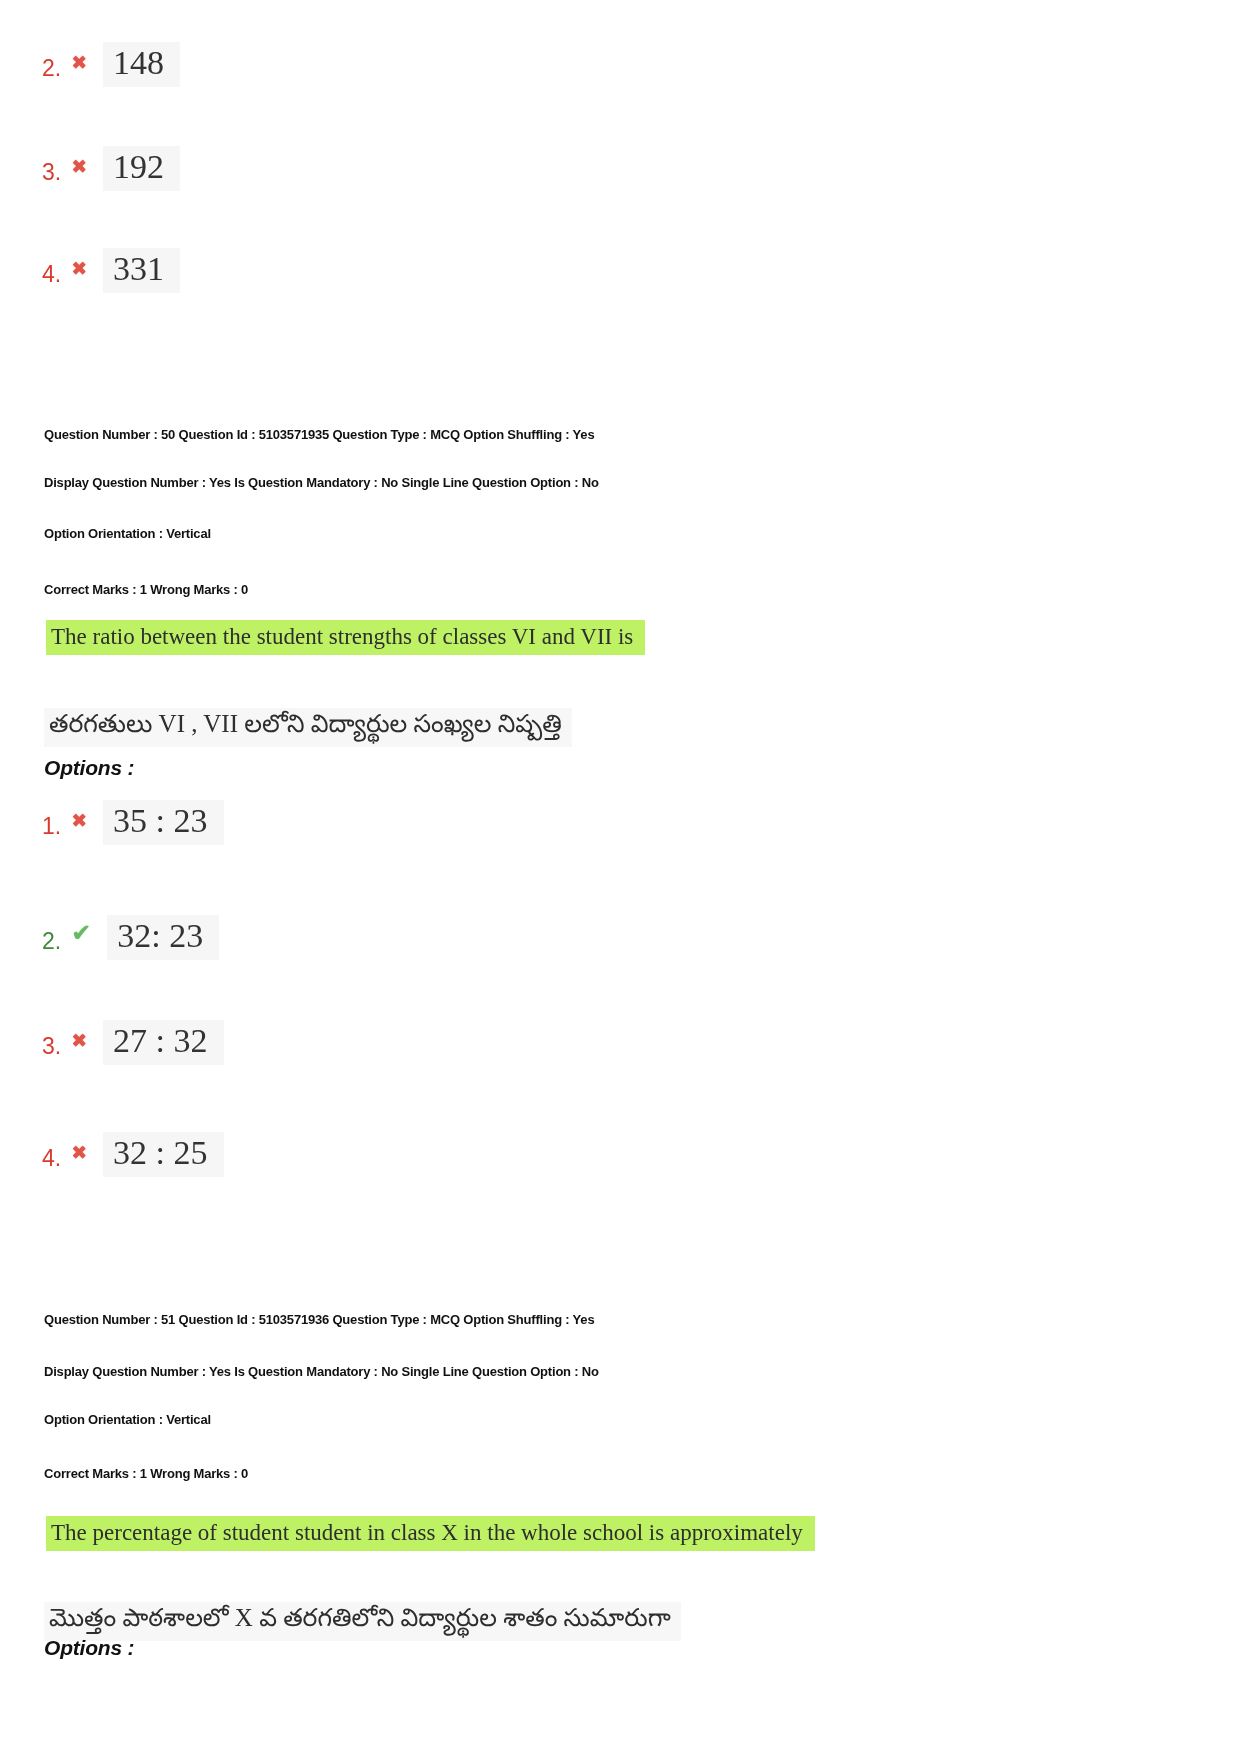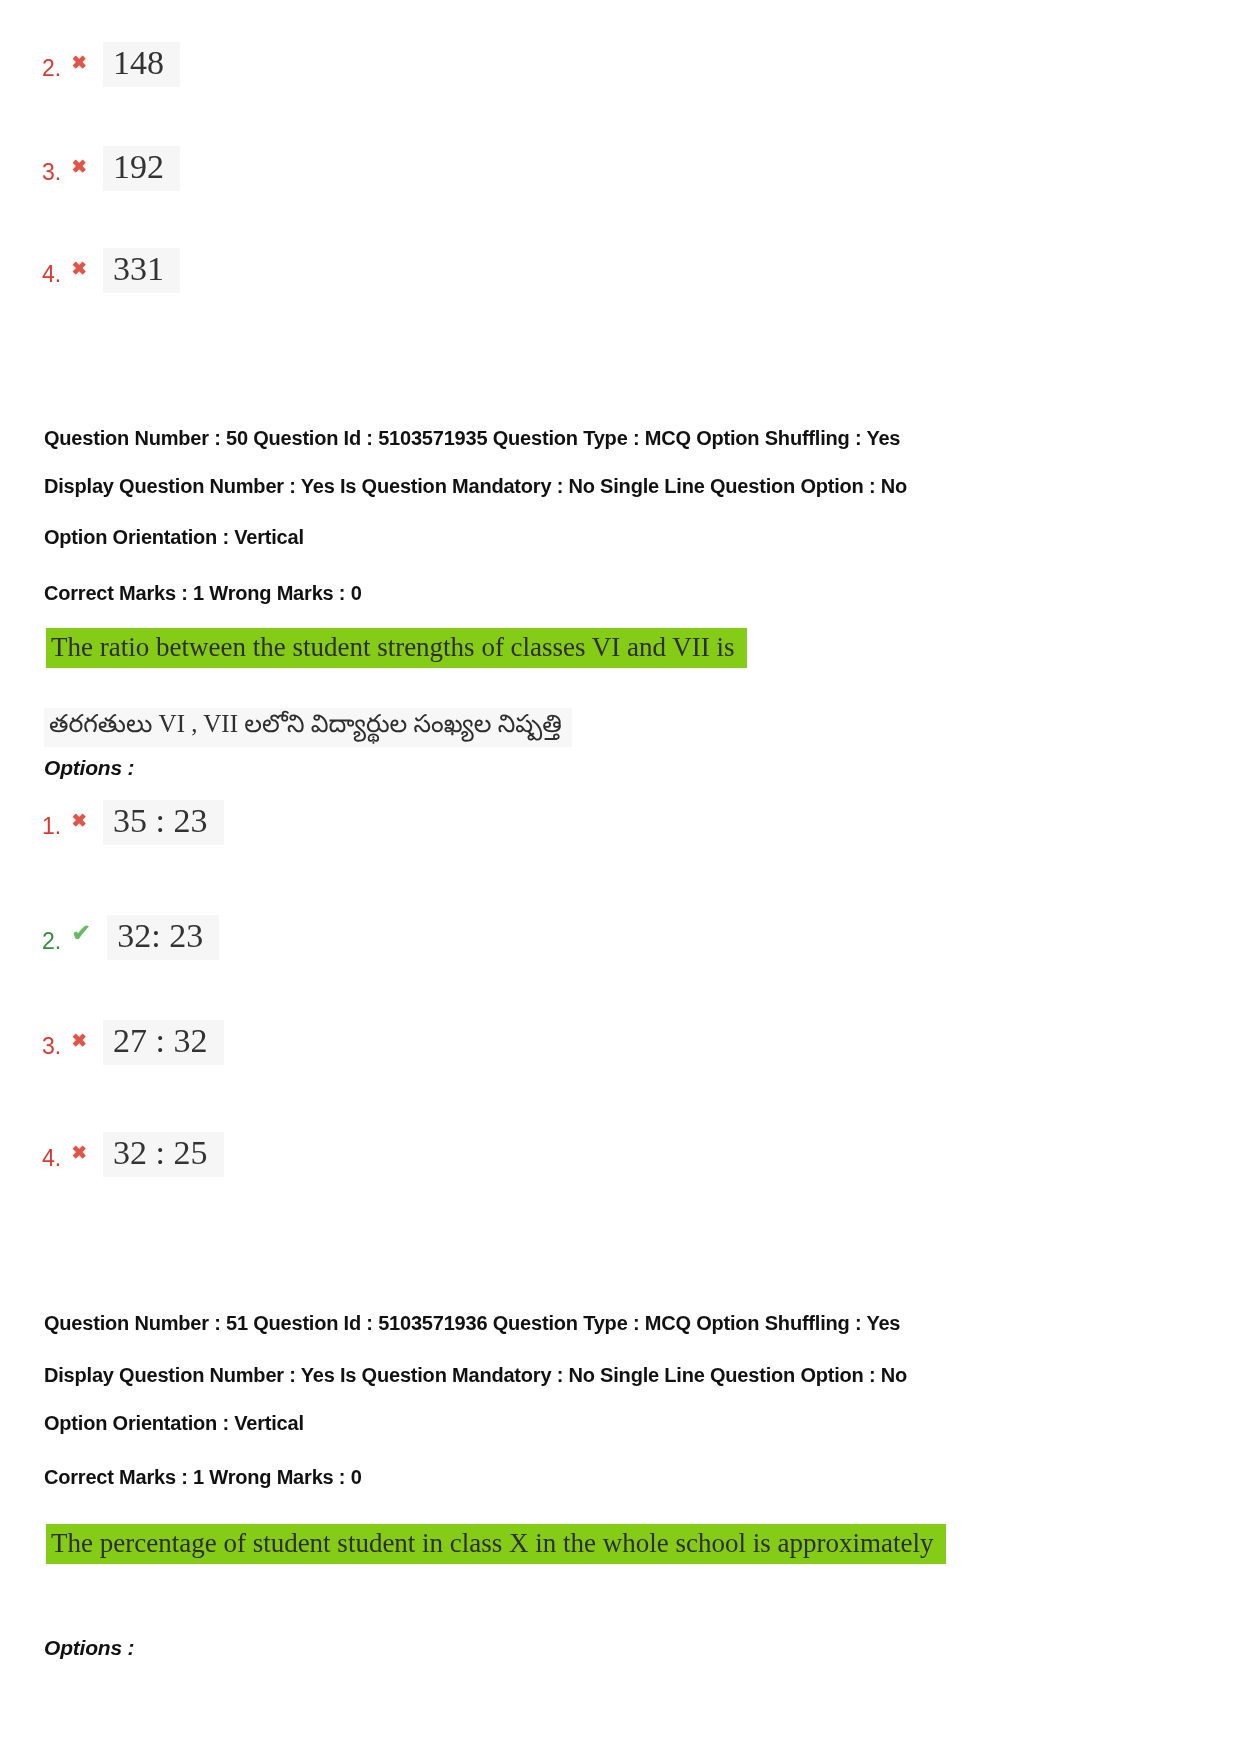--- a/index.html
+++ b/index.html
@@ -12,35 +12,34 @@
     width: 1240px;
     height: 1755px;
     background: #ffffff;
     overflow: hidden;
   }
   .meta {
     position: absolute;
     left: 44px;
     font-family: "Liberation Sans", sans-serif;
     font-weight: 700;
-    font-size: 20px;
+    font-size: 13px;
     letter-spacing: -0.2px;
     color: #111111;
     white-space: nowrap;
   }
   .qtext-en {
     position: absolute;
     left: 46px;
     font-family: "Liberation Serif", serif;
-    font-size: 27px;
+    font-size: 23px;
     color: #2e2e2e;
-    background: #84cc16;
+    background: #bef264;
     padding: 4px 12px 5px 5px;
     white-space: nowrap;
-    margin-top: 8px;
   }
   .qtext-te {
     position: absolute;
     left: 44px;
     font-family: "Liberation Serif", serif;
     font-size: 25px;
     color: #2e2e2e;
     background: #f7f7f7;
     padding: 2px 10px 3px 5px;
     white-space: nowrap;
@@ -147,16 +146,17 @@
     <span class="opt-mark">✖</span>
     <span class="opt-val">32 : 25</span>
   </div>
 
   <div class="meta" style="top:1312px;">Question Number : 51 Question Id : 5103571936 Question Type : MCQ Option Shuffling : Yes</div>
   <div class="meta" style="top:1364px;">Display Question Number : Yes Is Question Mandatory : No Single Line Question Option : No</div>
   <div class="meta" style="top:1412px;">Option Orientation : Vertical</div>
   <div class="meta" style="top:1466px;">Correct Marks : 1 Wrong Marks : 0</div>
 
   <div class="qtext-en" style="top:1516px;">The percentage of student student in class X in the whole school is approximately</div>
+  <div class="qtext-te" style="top:1578px;">మొత్తం పాఠశాలలో X వ తరగతిలోని విద్యార్థుల శాతం సుమారుగా</div>
 
   <div class="options-label" style="top:1636px;">Options :</div>
 
 </div>
 
 </body></html>

